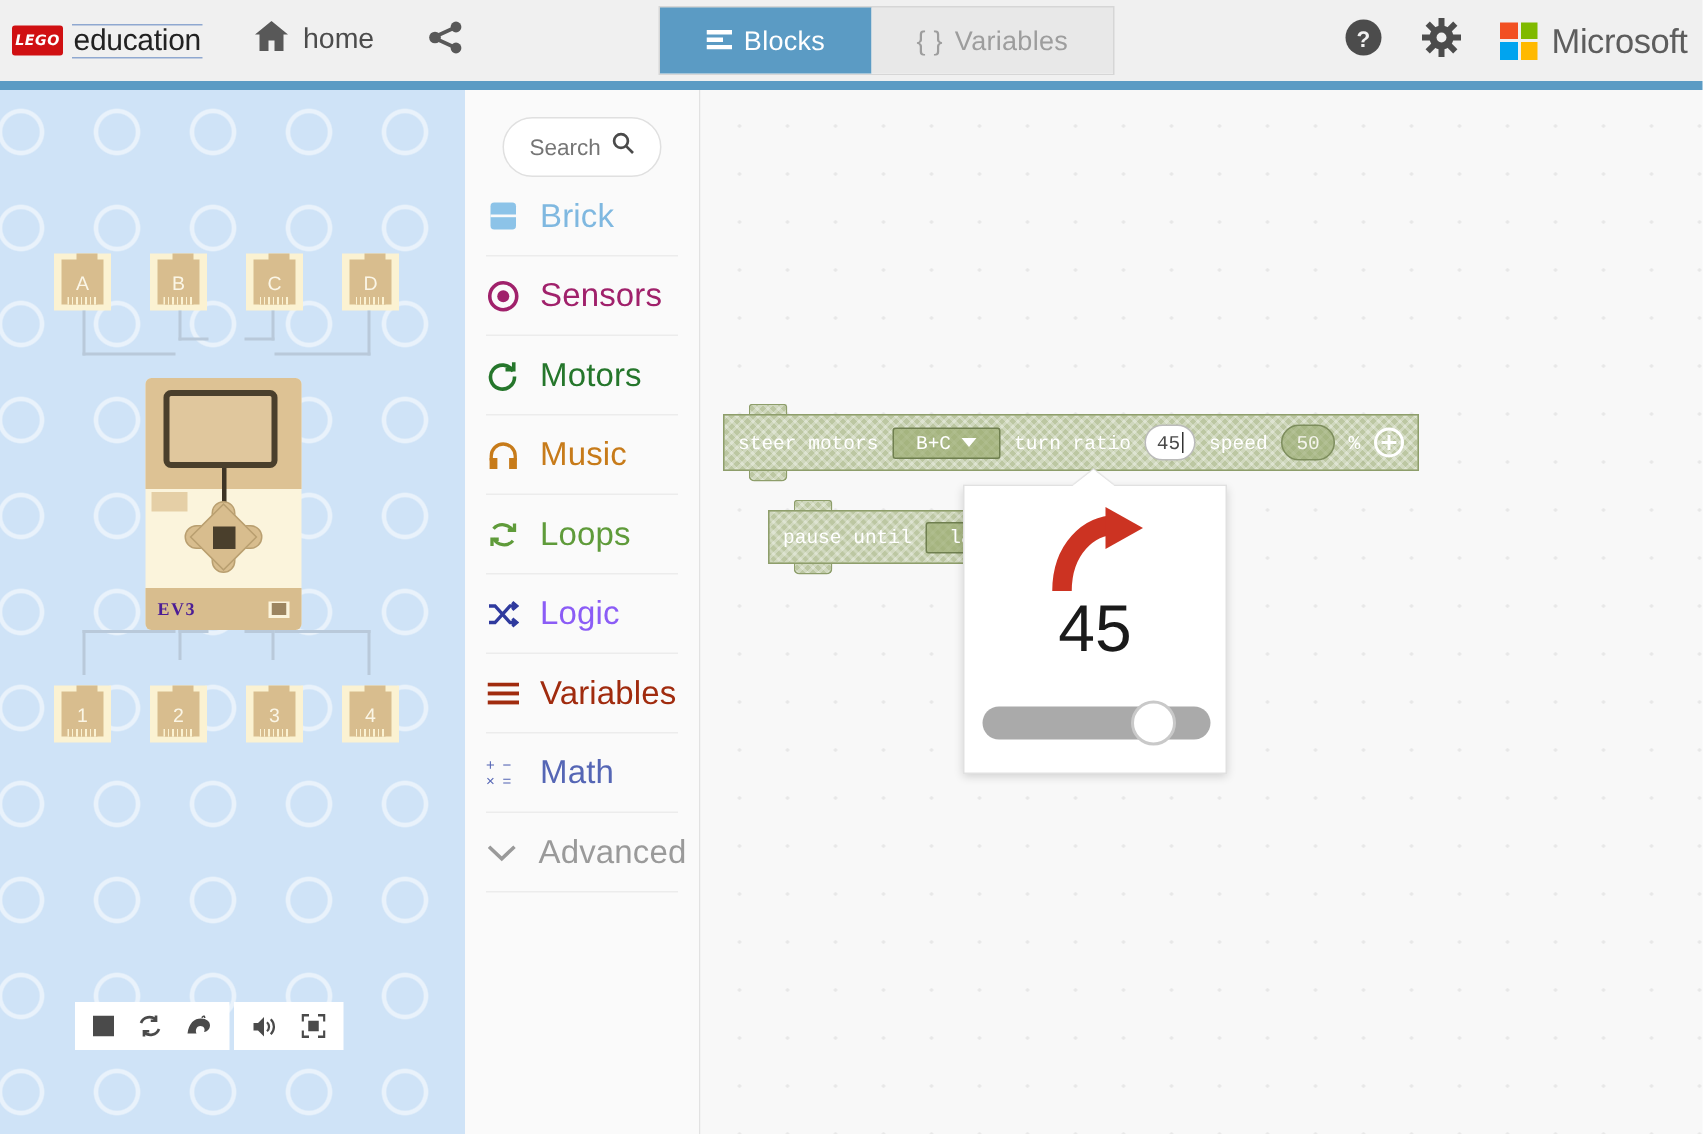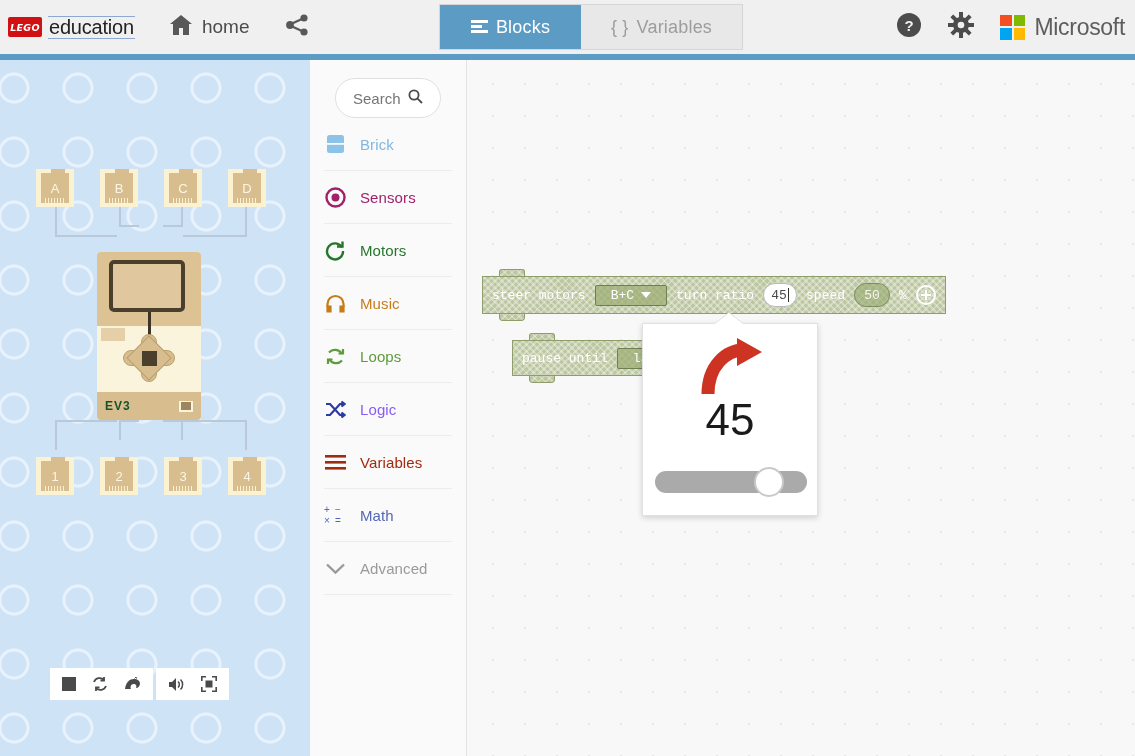--- a/index.html
+++ b/index.html
@@ -135,21 +135,21 @@
     position: absolute; left: 30px; top: 84px; width: 44px; height: 44px;
   }
   .pad-arm { position: absolute; background: #d8bd8e; border: 1px solid #b99f70; }
   #pad-c { position: absolute; left: 15px; top: 15px; width: 15px; height: 15px; background: #4a3f2c; }
   #brick-bottom {
     position: absolute; left: 0; bottom: 0; width: 104px; height: 28px;
     background: #d8bd8e; border-radius: 0 0 4px 4px;
     display: flex; align-items: center; justify-content: space-between;
     padding: 0 8px;
   }
-  #ev3-label { font-family: Liberation Sans, sans-serif; font-weight: bold; font-size: 12px; color: #14532d; letter-spacing: 1px; }
+  #ev3-label { font-family: Liberation Serif, serif; font-weight: bold; font-size: 12px; color: #4c1d95; letter-spacing: 1px; }
   #lego-chip { width: 14px; height: 11px; background: #fbf4dc; display:flex; align-items:center; justify-content:center; }
 
   #controls {
     position: absolute; left: 50px; top: 608px;
     display: flex; gap: 3px;
   }
   .ctrl-group {
     background: #ffffff; height: 32px;
     display: flex; align-items: center; gap: 16px; padding: 0 12px;
   }
@@ -174,21 +174,21 @@
     font-family: "Liberation Sans", sans-serif;
     background: transparent;
   }
   .cat {
     height: 53px; margin: 0 14px;
     display: flex; align-items: center; gap: 14px;
     border-bottom: 1px solid #ececec;
     cursor: pointer;
   }
   .cat:first-of-type { border-top: 0; }
-  .cat-label { font-size: 15px; letter-spacing: .1px; }
+  .cat-label { font-size: 22px; letter-spacing: .1px; }
   .cat-icon { width: 22px; display: flex; align-items: center; justify-content: center; }
 
   
   #workspace {
     position: absolute; left: 467px; top: 60px;
     width: 668px; height: 696px;
     background: #f8f8f8;
     background-image: radial-gradient(circle, #e7e7e7 1px, rgba(0,0,0,0) 1.2px);
     background-size: 32px 32px;
     background-position: 10px 8px;

